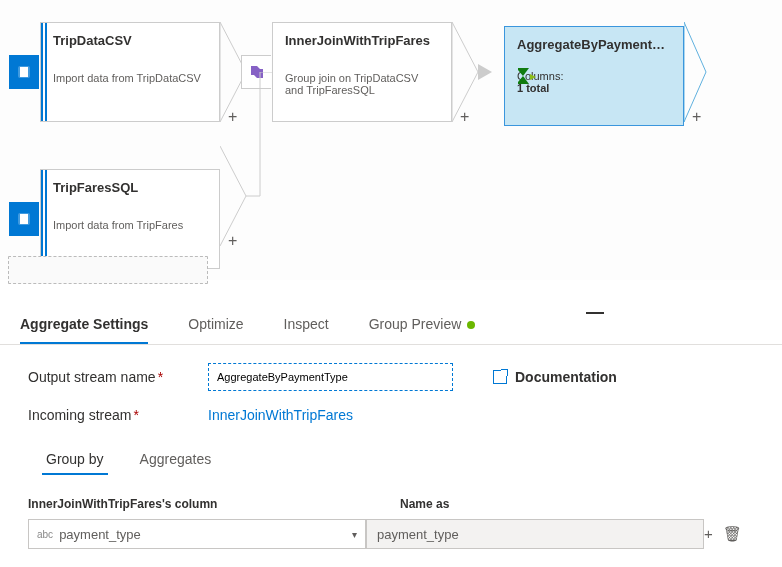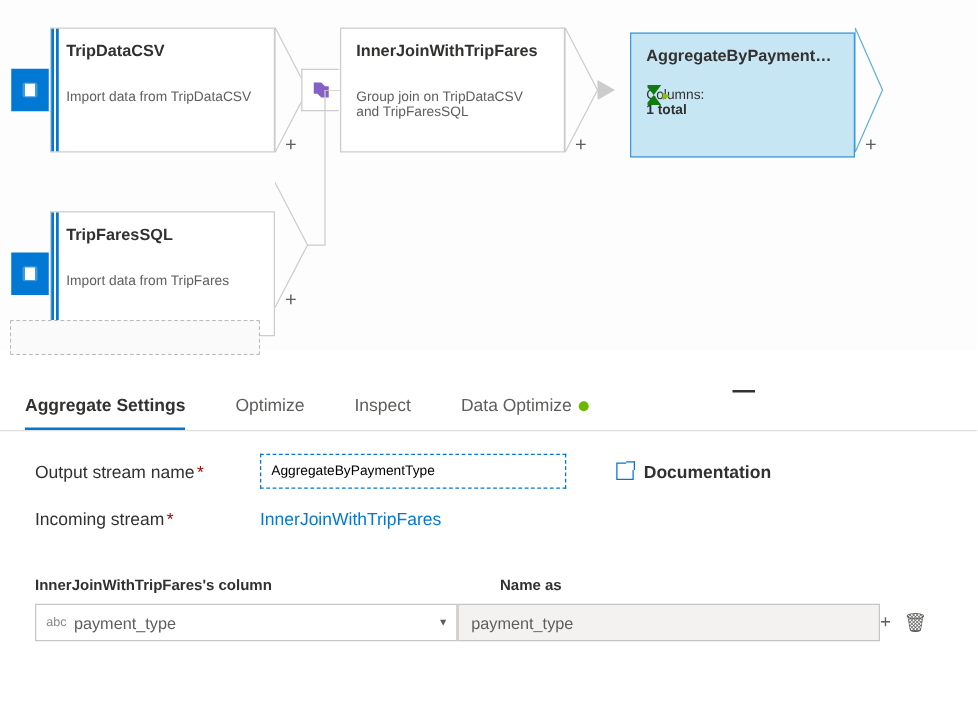--- a/index.html
+++ b/index.html
@@ -141,37 +141,41 @@
 
   <div class="ghost-box"></div>
 </div>
 
 <div class="dash"></div>
 
 <div class="tabs">
   <div class="tab active">Aggregate Settings</div>
   <div class="tab">Optimize</div>
   <div class="tab">Inspect</div>
-  <div class="tab"><span>Data Optimize</span><span class="dot-green"></span></div>
+  <div class="tab"><span>Group Preview</span><span class="dot-green"></span></div>
 </div>
 
 <div class="panel">
   <div class="form-row">
     <div class="form-label"><span>Output stream name</span><span class="req">*</span></div>
     <input class="text-input" value="AggregateByPaymentType" style="">
     <div class="doc-link">
       <span class="ext-icon"></span>
       <span>Documentation</span>
     </div>
   </div>
   <div class="form-row">
     <div class="form-label"><span>Incoming stream</span><span class="req">*</span></div>
     <span class="link">InnerJoinWithTripFares</span>
   </div>
 
+  <div class="subtabs">
+    <div class="subtab active">Group by</div>
+    <div class="subtab">Aggregates</div>
+  </div>
 
   <div class="cols">
     <div class="col-hdr" style="width:348px;">InnerJoinWithTripFares's column</div>
     <div class="col-hdr">Name as</div>
   </div>
 
   <div class="grid">
     <div class="dd">
       <span class="abc">abc</span>
       <span>payment_type</span>

